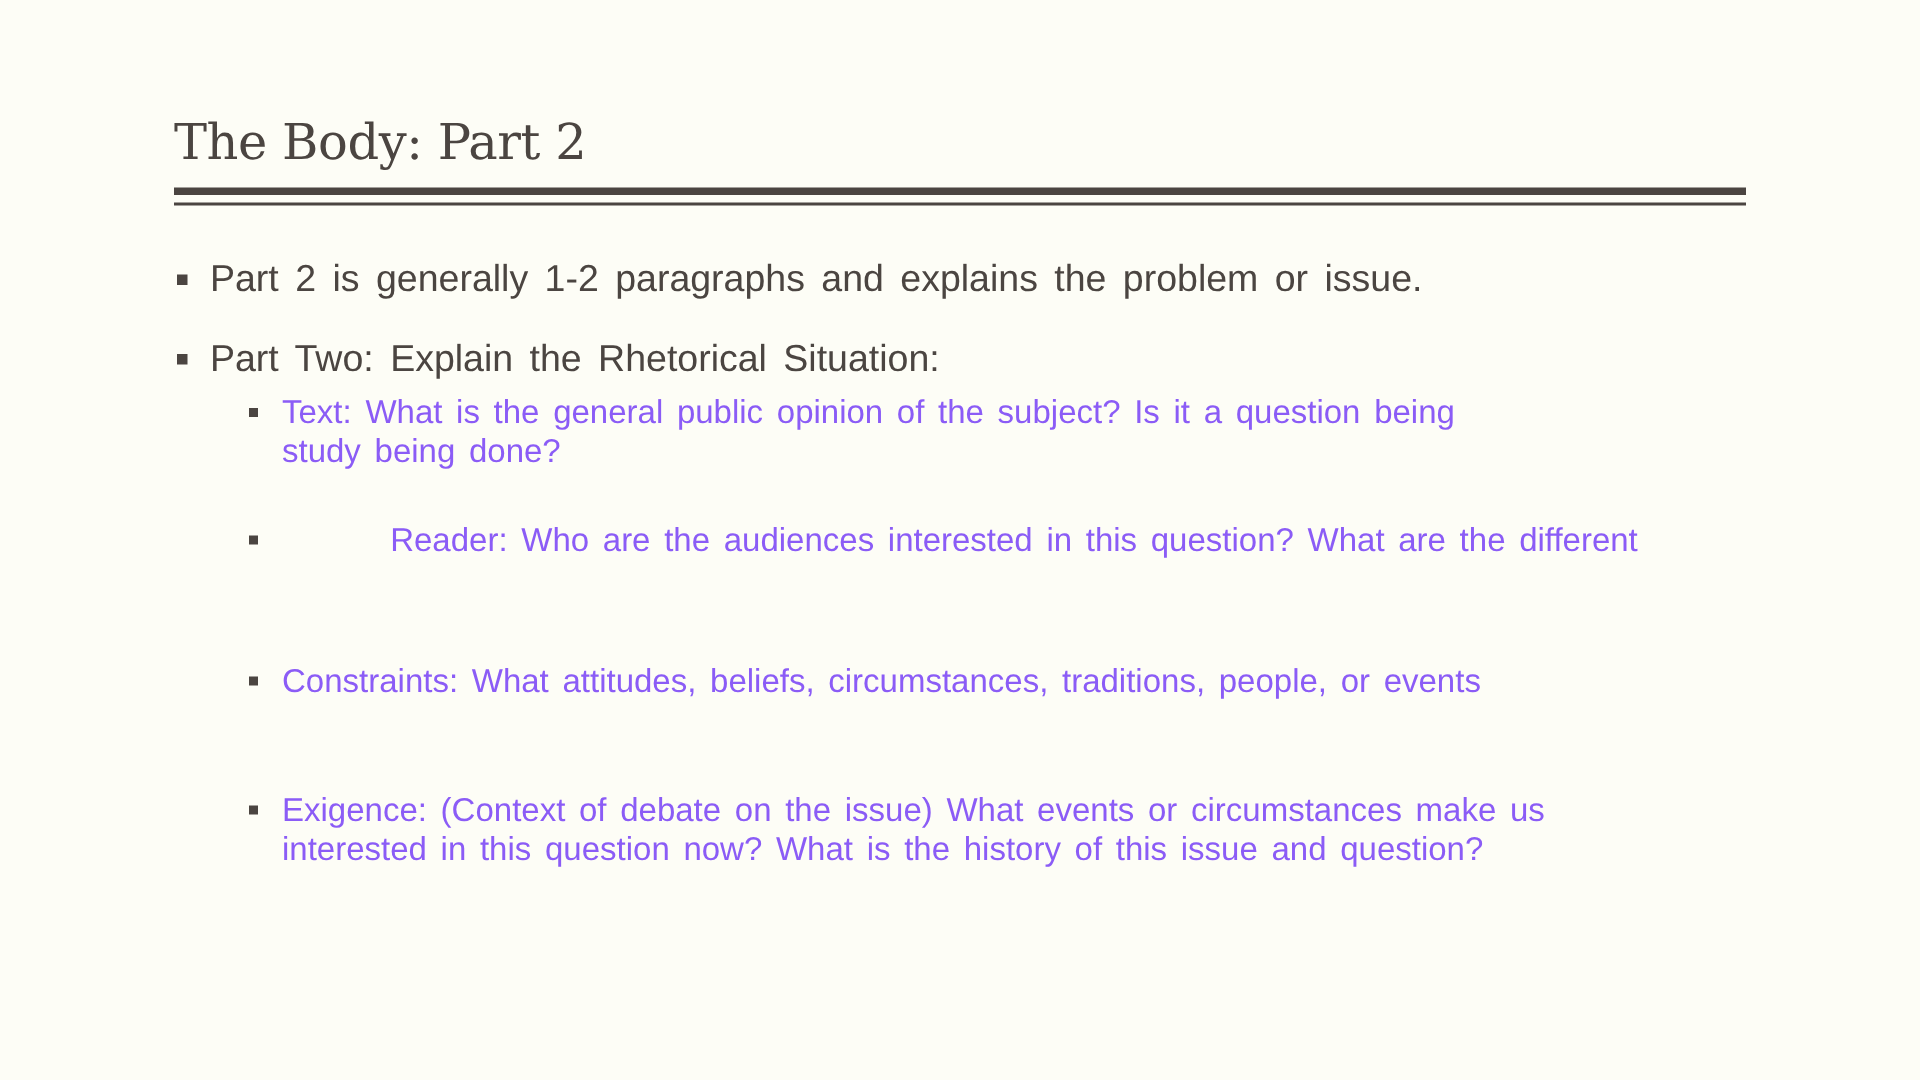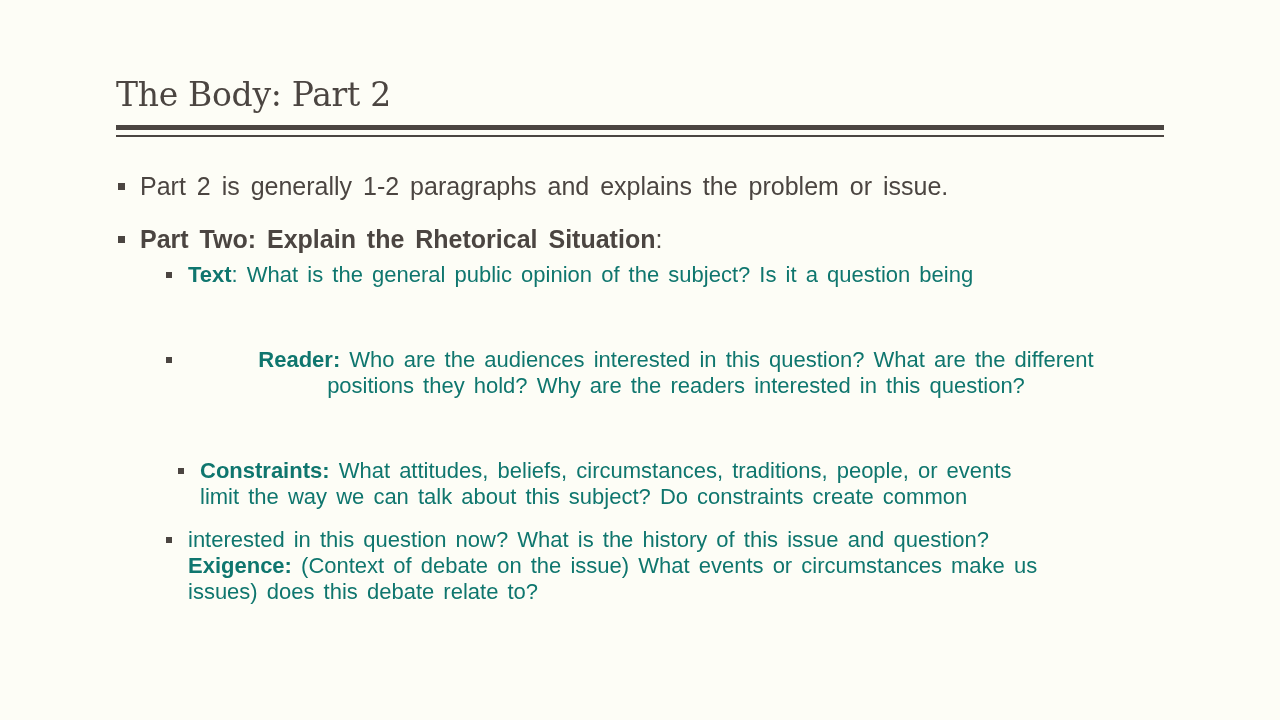--- a/index.html
+++ b/index.html
@@ -63,34 +63,34 @@
     top: 12px;
     width: 7px;
     height: 7px;
   }
   .l2 {
     position: absolute;
     left: 188px;
     width: 976px;
     font-size: 22px;
     line-height: 26px;
-    color: #0f766e;
+    color: #8b5cf6;
     word-spacing: 3px;
   }
   .l2 .bullet {
     left: -22px;
     top: 10px;
     width: 6px;
     height: 6px;
   }
   .l2 .line {
     display: block;
     white-space: nowrap;
   }
-  .b { font-weight: bold; }
+  .b { font-weight: normal; }
 </style>
 </head>
 <body>
 
 <div class="slide">
 
   <div class="title">The Body: Part 2</div>
   <div class="rule-thick"></div>
   <div class="rule-thin"></div>
 
@@ -100,35 +100,33 @@
   </div>
 
   <div class="l1" style="top:224px;">
     <span class="bullet"></span>
     <span class="b">Part Two: Explain the Rhetorical Situation</span><span>:</span>
   </div>
 
   <div class="l2" style="top:262px;">
     <span class="bullet"></span>
     <span class="line"><span class="b">Text</span><span>:</span><span> What is the general public opinion of the subject? Is it a question being</span></span>
+    <span class="line">study being done?</span>
   </div>
 
   <div class="l2" style="top:347px;text-align:center;">
     <span class="bullet"></span>
     <span class="line"><span class="b">Reader:</span><span></span><span> Who are the audiences interested in this question? What are the different</span></span>
-    <span class="line">positions they hold? Why are the readers interested in this question?</span>
   </div>
 
 
-  <div class="l2" style="top:458px;margin-left:12px;">
+  <div class="l2" style="top:441px;">
     <span class="bullet"></span>
     <span class="line"><span class="b">Constraints:</span><span></span><span> What attitudes, beliefs, circumstances, traditions, people, or events</span></span>
-    <span class="line">limit the way we can talk about this subject? Do constraints create common</span>
   </div>
 
   <div class="l2" style="top:527px;">
     <span class="bullet"></span>
+    <span class="line"><span class="b">Exigence:</span><span></span><span> (Context of debate on the issue) What events or circumstances make us</span></span>
     <span class="line">interested in this question now? What is the history of this issue and question?</span>
-    <span class="line"><span class="b">Exigence:</span><span></span><span> (Context of debate on the issue) What events or circumstances make us</span></span>
-    <span class="line">issues) does this debate relate to?</span>
   </div>
 
 </div>
 
 </body></html>

